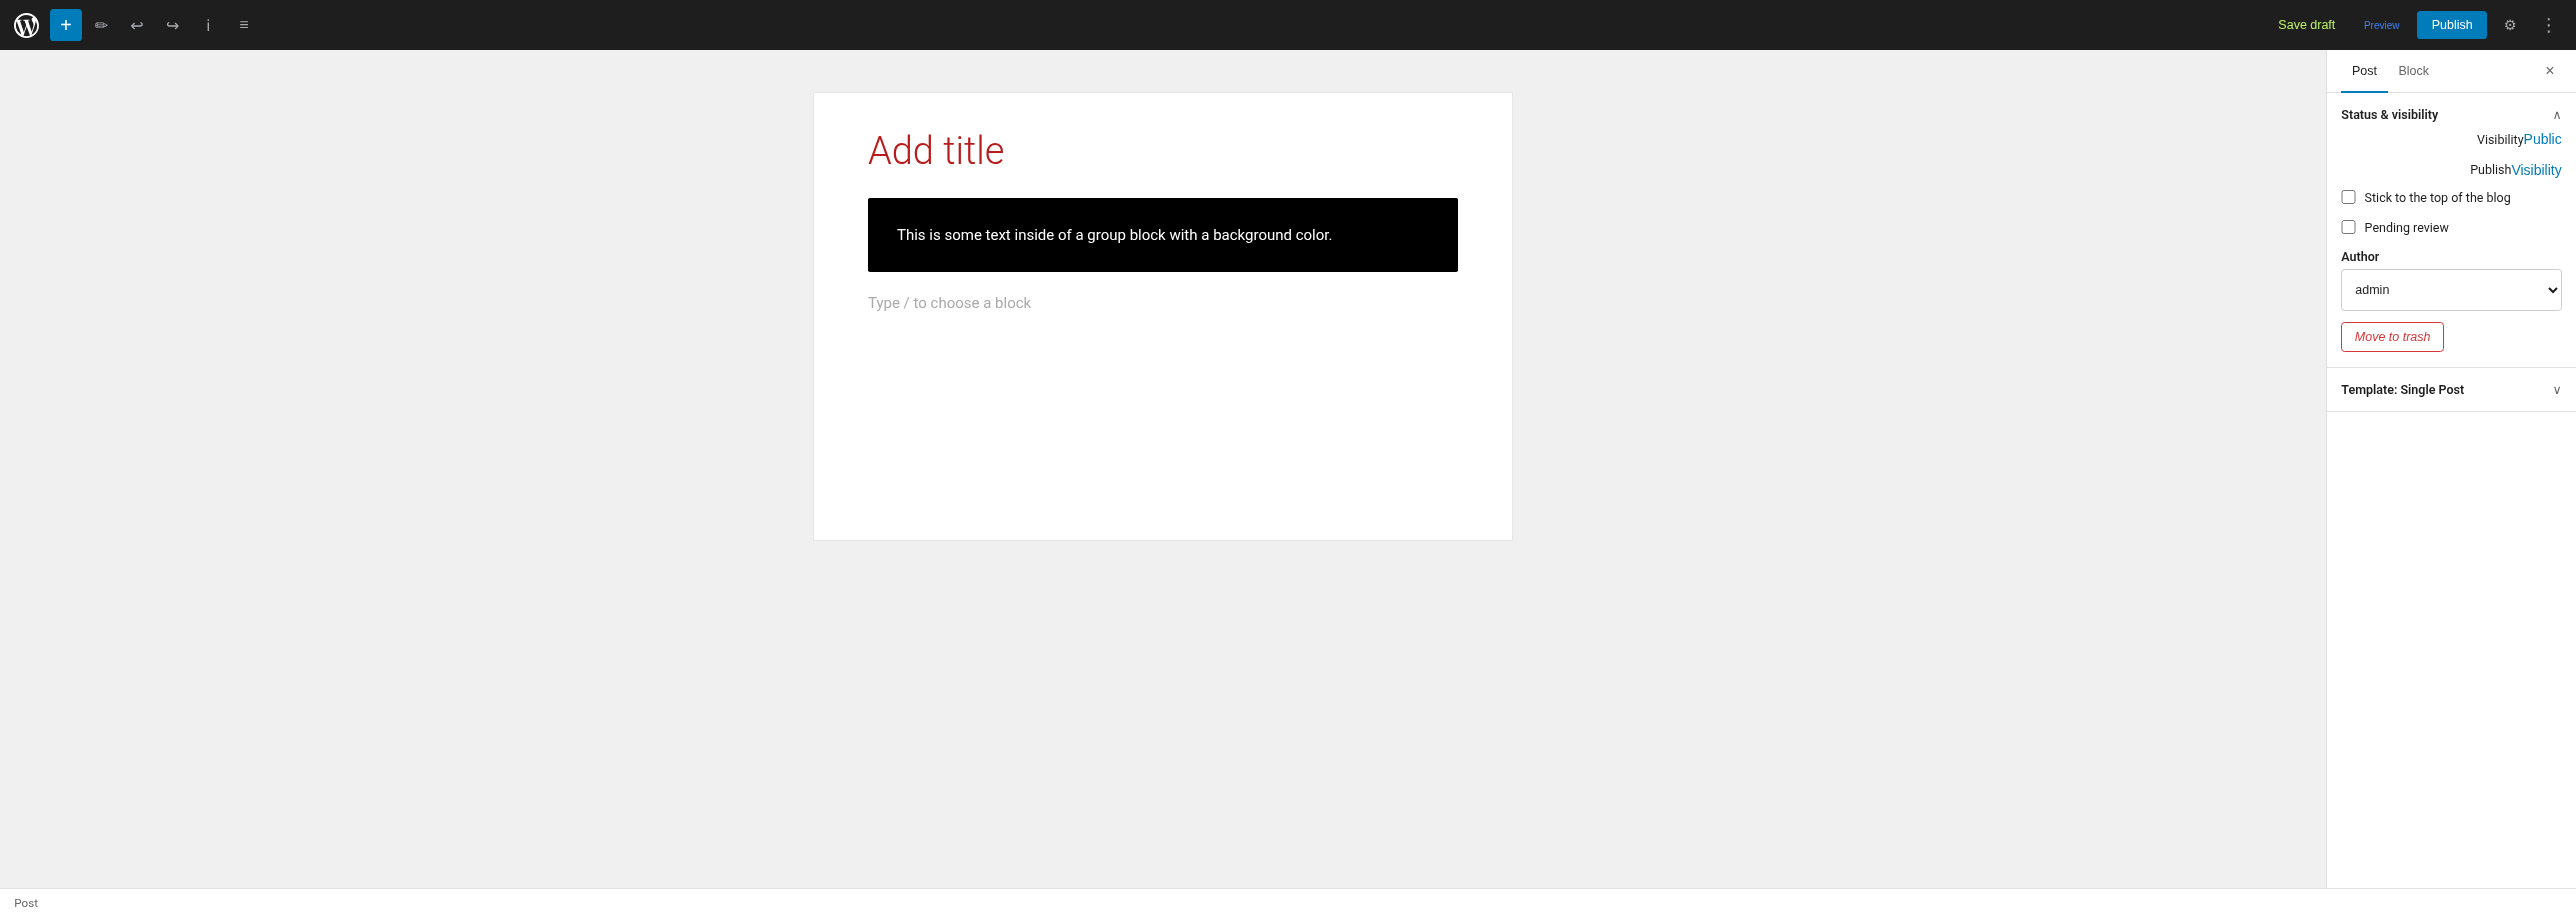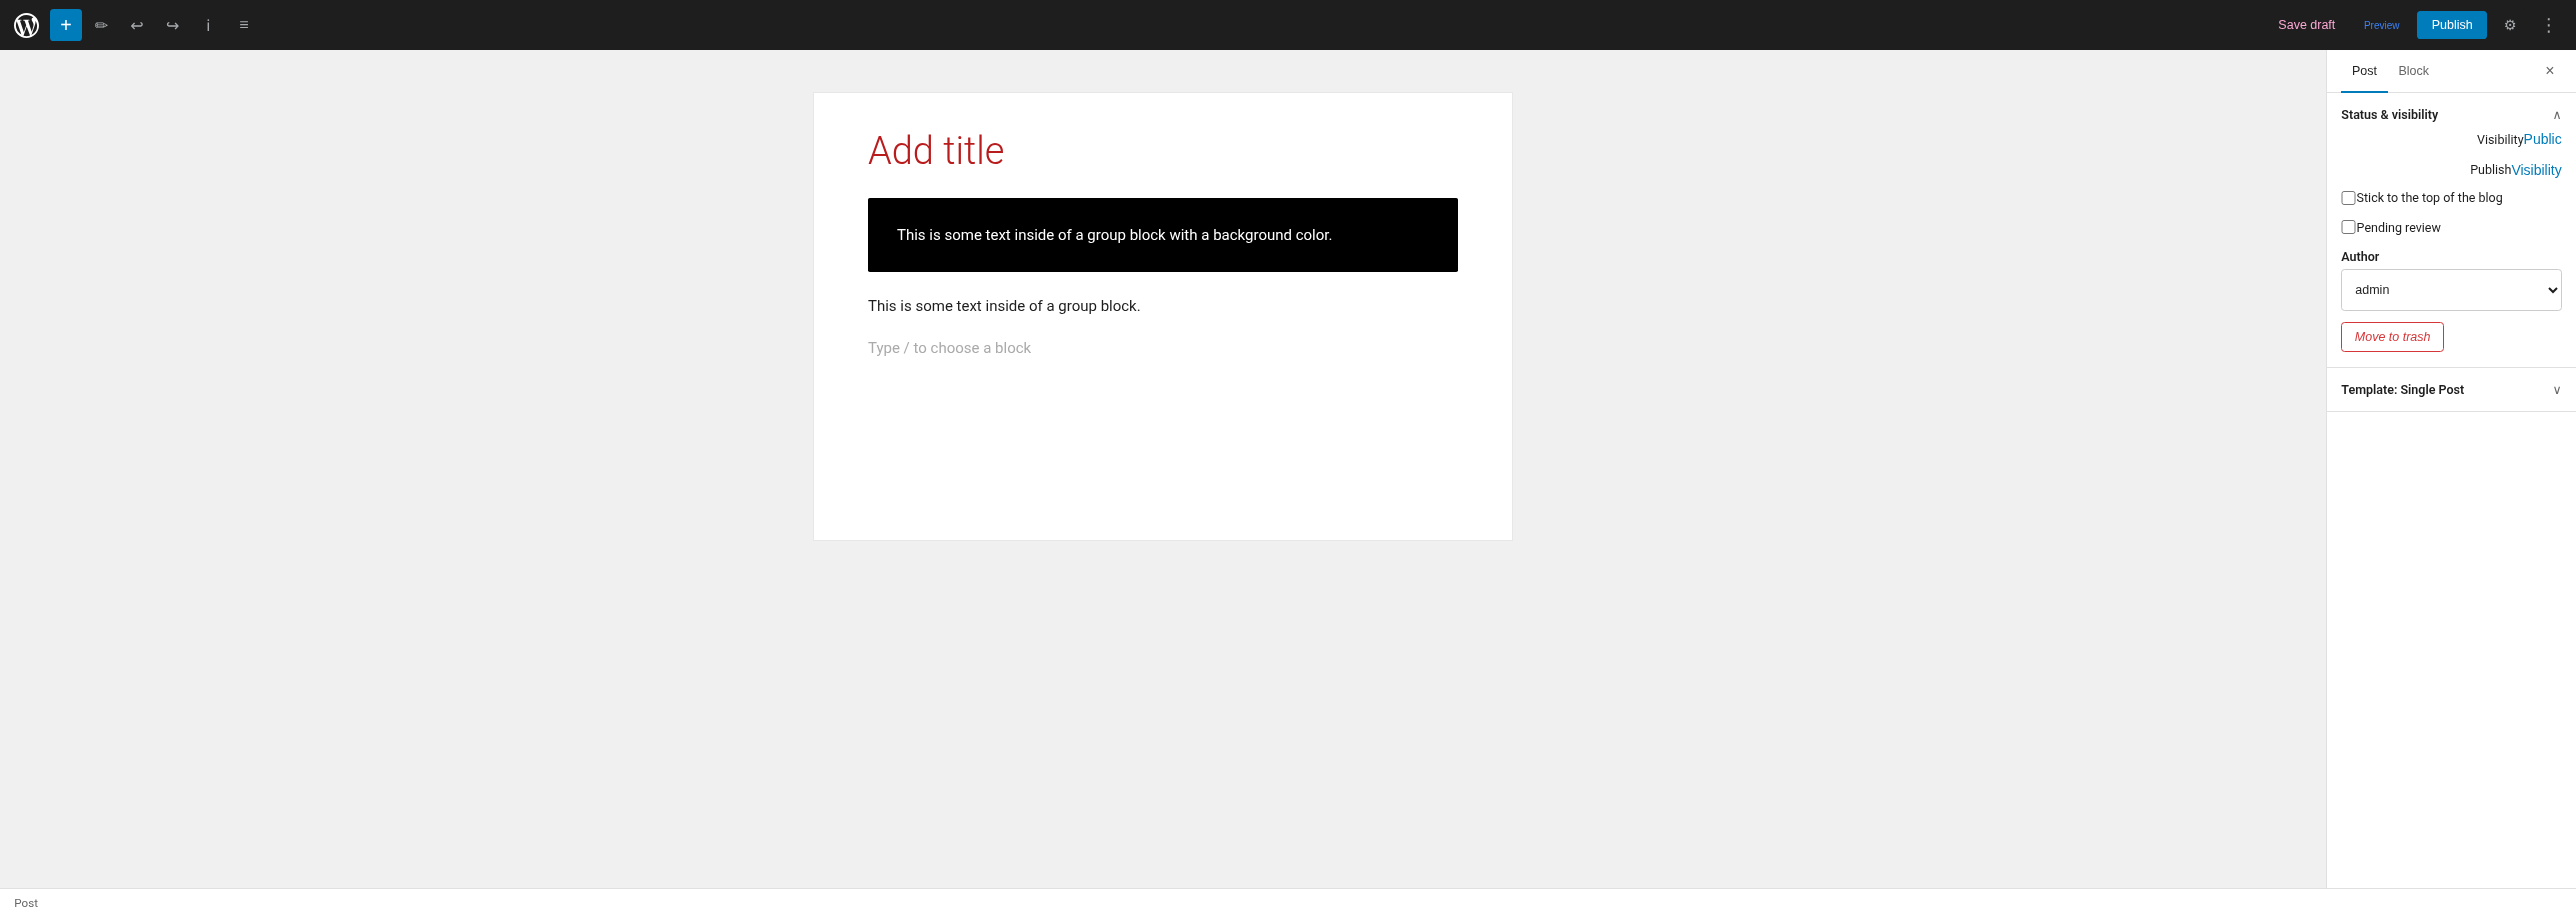--- a/index.html
+++ b/index.html
@@ -44,21 +44,21 @@
       width: 32px; height: 32px;
       border-radius: 3.6px;
       cursor: pointer;
       display: flex; align-items: center; justify-content: center;
       font-size: 19.7px;
     }
 
     .btn-save-draft {
       background: transparent;
       border: none;
-      color: #f9a8d4;
+      color: #bef264;
       font-size: 12.5px;
       cursor: pointer;
       padding: 5.4px 10.7px;
       border-radius: 3.6px;
     }
 
     .btn-preview {
       background: transparent;
       border: none;
       color: #3b82f6;
@@ -251,22 +251,22 @@
       font-size: 14px;
       color: #007cba;
       text-decoration: none;
       cursor: pointer;
       background: none;
       border: none;
     }
 
     .checkbox-row {
       display: flex;
-      align-items: center;
-      gap: 1px;
+      align-items: flex-start;
+      gap: 9px;
       padding: 7.2px 0;
     }
 
     .checkbox-row input[type="checkbox"] {
       width: 14.3px;
       height: 14.3px;
       cursor: pointer;
     }
 
     .checkbox-label {
@@ -368,23 +368,20 @@
 <div class="main-layout">
 
   <div class="editor-area">
     <div class="editor-content">
       <div class="post-title">Add title</div>
 
       <div class="group-block-dark">
         <p>This is some text inside of a group block with a background color.</p>
       </div>
 
-      <div class="group-block-light">
-        <p>This is some text inside of a group block.</p>
-      </div>
 
       <div class="block-placeholder">Type / to choose a block</div>
     </div>
   </div>
 
   <div class="sidebar">
 
     <div class="sidebar-tabs">
       <button class="sidebar-tab active">Post</button>
       <button class="sidebar-tab">Block</button>

